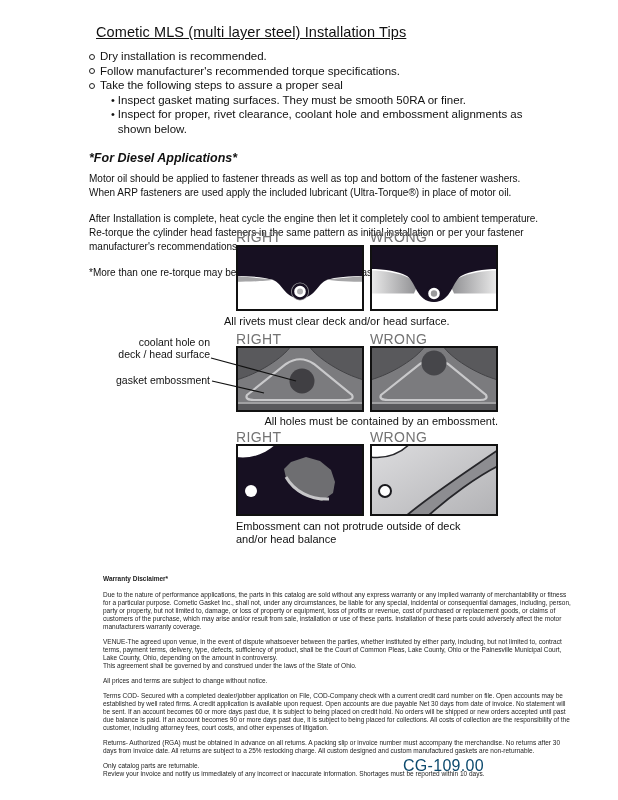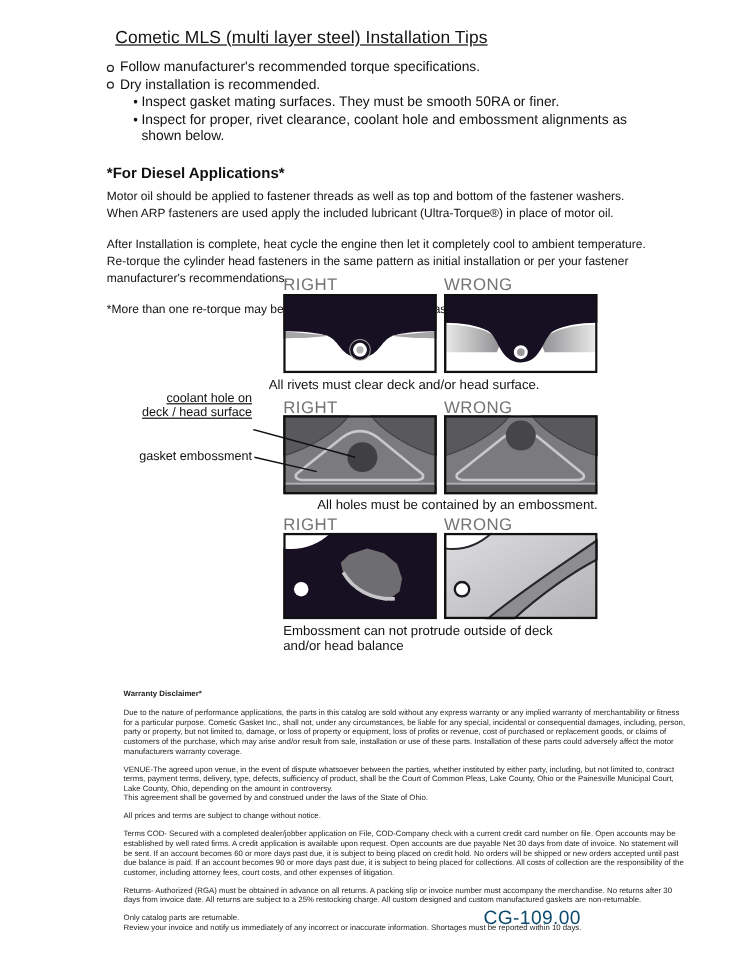--- a/index.html
+++ b/index.html
@@ -16,21 +16,21 @@
     margin:0 0 9px 7px; letter-spacing:0.1px;
   }
   .bullets { font-size:11.5px; line-height:14.5px; }
   .bullet { display:flex; align-items:flex-start; }
   .ring {
     width:4px; height:4px; border:1px solid #222; border-radius:50%;
     margin:4.5px 5px 0 0; flex:none;
   }
   .bullet.sub { margin-left:22px; }
   .dot { font-size:11px; margin:0 3px 0 0; flex:none; }
-  .diesel-heading { font-weight:bold; font-size:12.5px; margin:15px 0 7px 0; }
+  .diesel-heading { font-weight:bold; font-size:12.5px; margin:15px 0 7px 0;font-style:italic; }
   p.body { font-size:10px; line-height:14px; margin:0 0 12px 0; }
 
   
   .pair-label { position:absolute; width:128px; text-align:left; font-size:14px; color:#737373; letter-spacing:0.4px; }
   .diagram { position:absolute; width:128px; }
   .caption { position:absolute; font-size:11px; color:#111; line-height:12.5px; }
 
   .lbl-r1-right { left:236px; top:229px; } .lbl-r1-wrong { left:370px; top:229px; }
   .img-r1-right { left:236px; top:245px; } .img-r1-wrong { left:370px; top:245px; }
   .cap-r1 { left:224px; top:315px; width:300px; }
@@ -40,21 +40,21 @@
   .cap-r2 { left:236px; top:415px; width:262px; text-align:right; }
 
   .lbl-r3-right { left:236px; top:429px; } .lbl-r3-wrong { left:370px; top:429px; }
   .img-r3-right { left:236px; top:444px; } .img-r3-wrong { left:370px; top:444px; }
   .cap-r3 { left:236px; top:520px; width:240px; }
 
   .callout {
     position:absolute; right:408px; width:160px; text-align:right;
     font-size:10.5px; line-height:12px; color:#111;
   }
-  .callout1 { top:326px;text-decoration:underline; }
+  .callout1 { top:336px; }
   .callout2 { top:374px;text-align:right; }
   .leader-lines { position:absolute; left:200px; top:350px; }
 
   
   .disclaimer {
     position:absolute; left:103px; top:575px; width:470px;
     font-size:6.5px; line-height:8px; color:#1c1c1c;
   }
   .disclaimer .dh { font-weight:bold; margin:0 0 8px 0; }
   .disclaimer p { margin:0 0 7px 0; }
@@ -66,25 +66,29 @@
   }
 </style>
 </head>
 <body>
 
 <div class="content">
   <h1 class="title">Cometic MLS (multi layer steel) Installation Tips</h1>
   <div class="bullets">
     <div class="bullet">
         <span class="ring"></span>
-        <span>Follow manufacturer's recommended torque specifications.</span>
+        <span>Dry installation is recommended.</span>
       </div>
     <div class="bullet">
         <span class="ring"></span>
-        <span>Dry installation is recommended.</span>
+        <span>Follow manufacturer's recommended torque specifications.</span>
+      </div>
+    <div class="bullet">
+        <span class="ring"></span>
+        <span>Take the following steps to assure a proper seal</span>
       </div>
     <div class="bullet sub">
         <span class="dot">•</span>
         <span>Inspect gasket mating surfaces.  They must be smooth 50RA or finer.</span>
       </div>
     <div class="bullet sub">
         <span class="dot">•</span>
         <span>Inspect for proper, rivet clearance, coolant hole and embossment alignments as shown below.</span>
       </div>
   </div>

